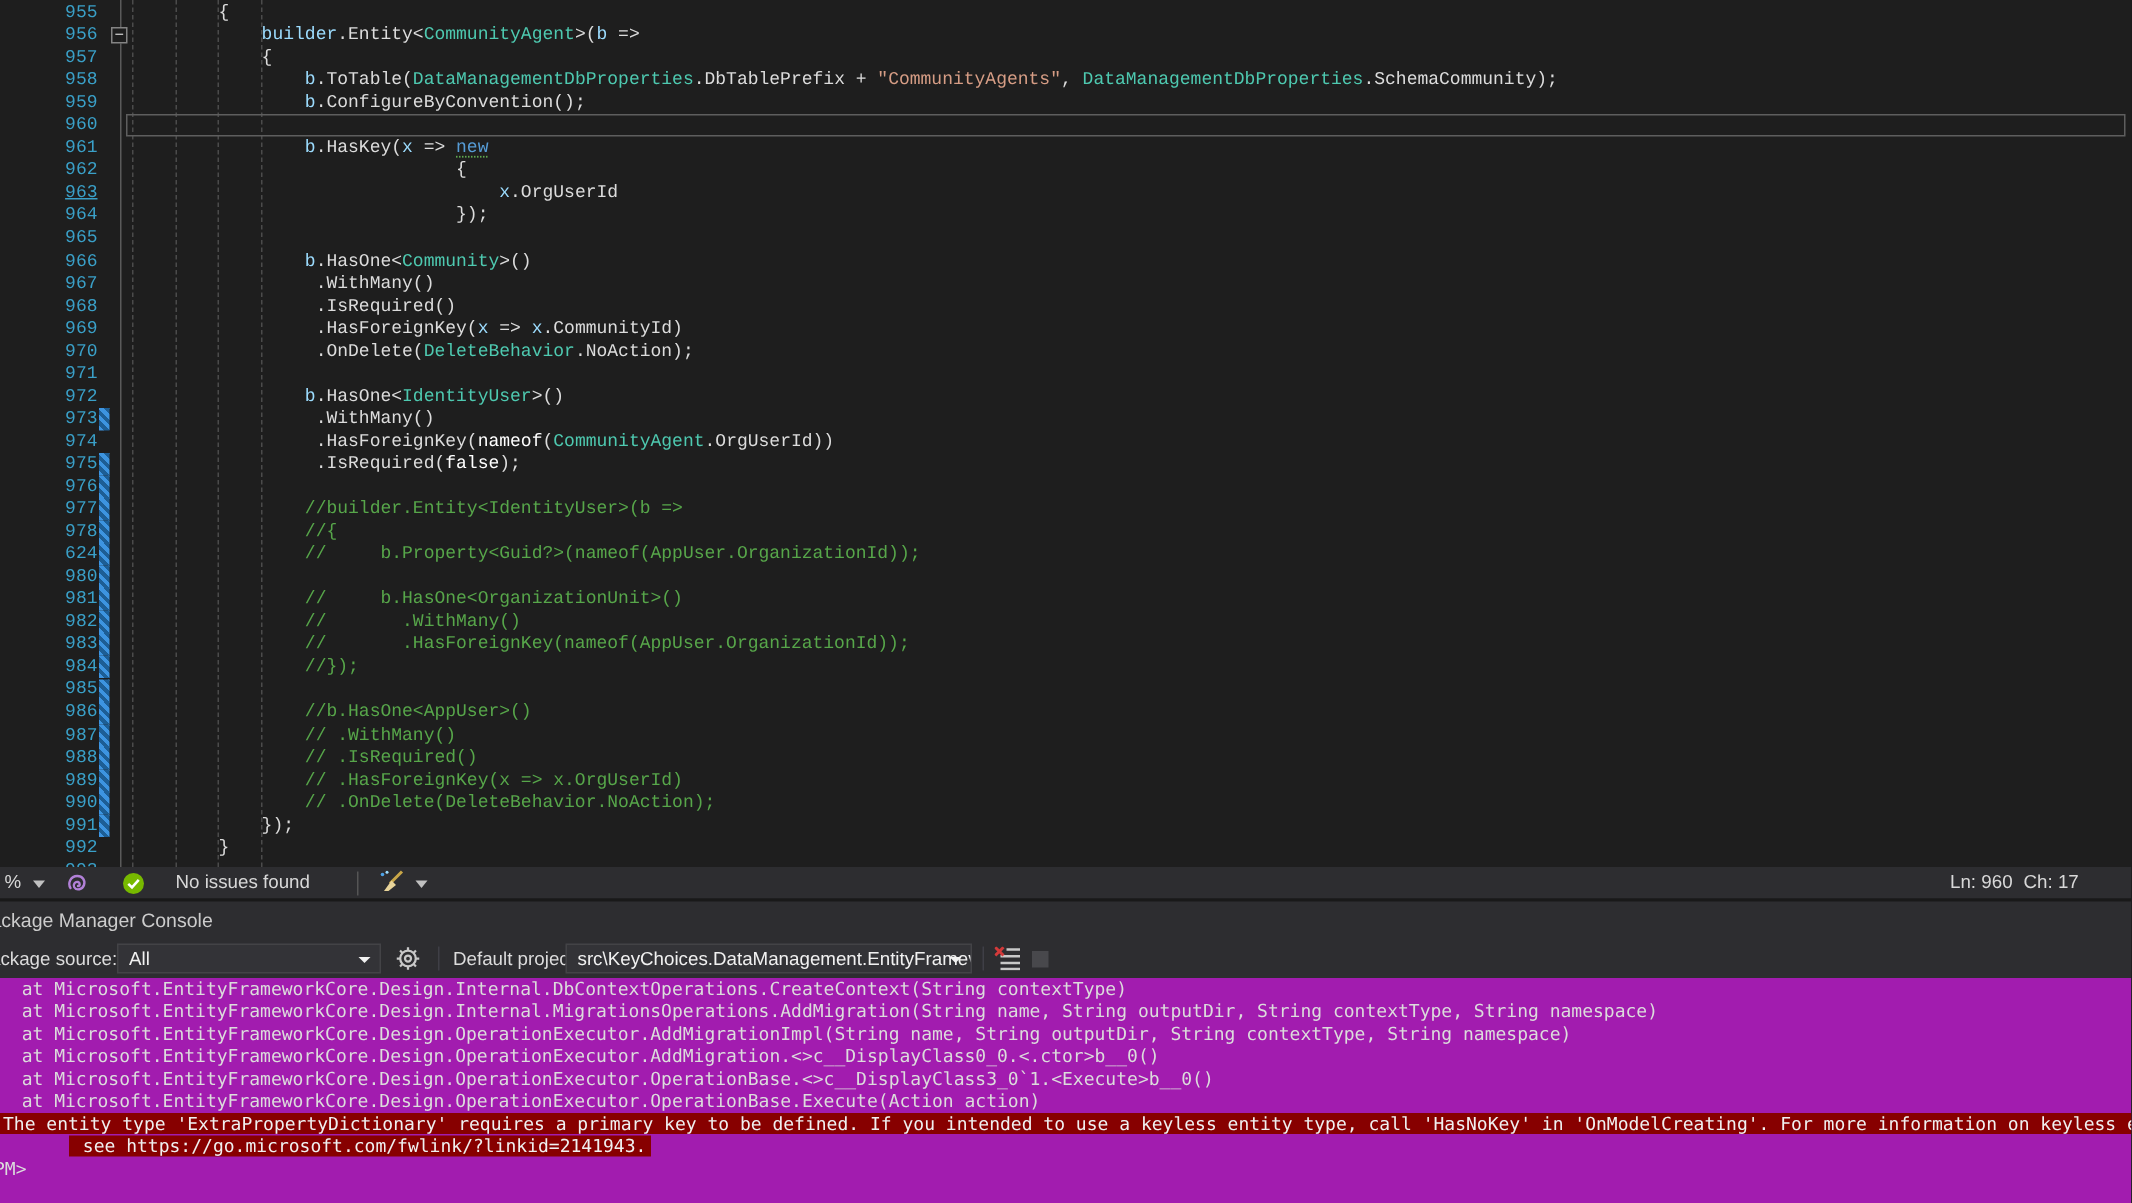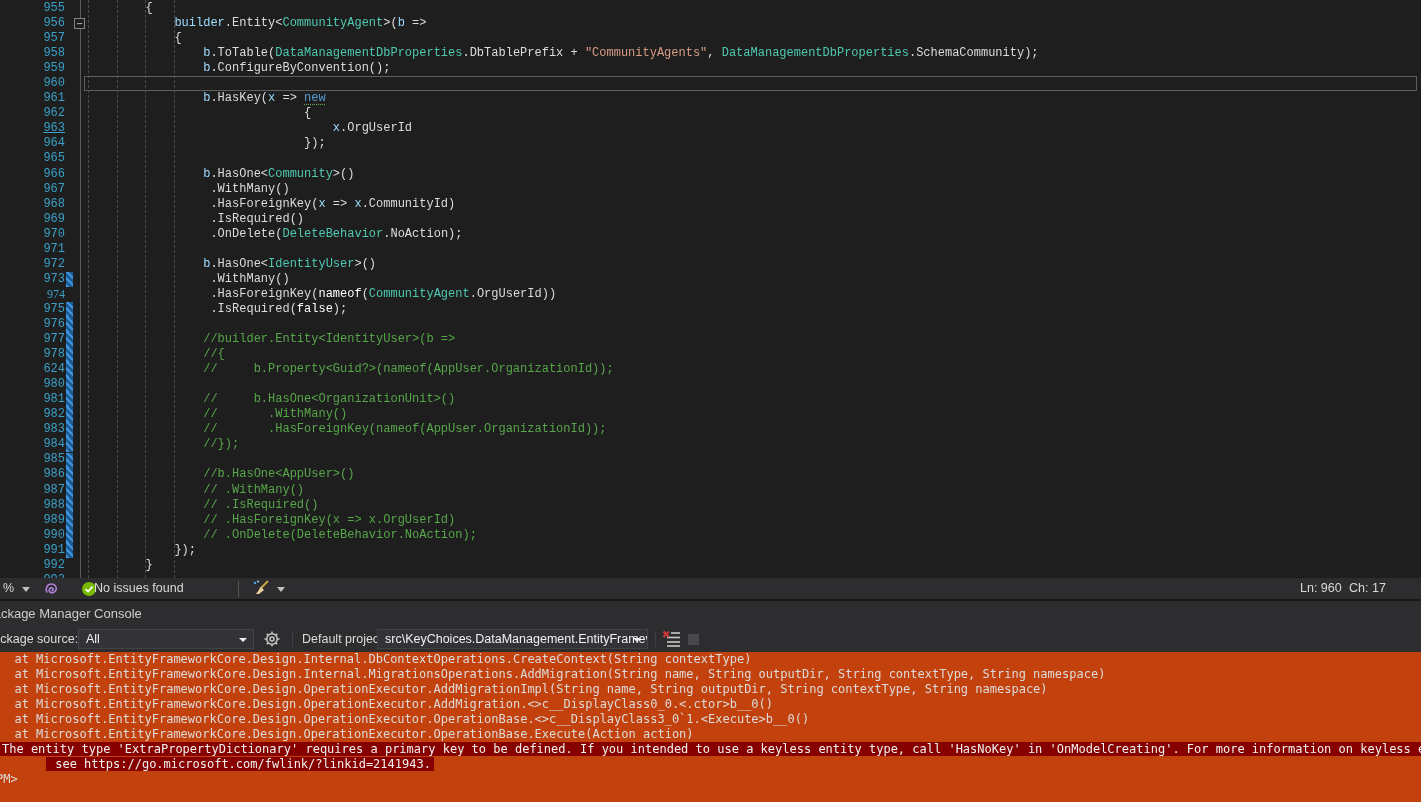--- a/index.html
+++ b/index.html
@@ -34,21 +34,21 @@
   #panel-divider{position:absolute;left:0;top:599px;width:1421px;height:2px;background:#191919;}
   #pmc-title-row{position:absolute;left:0;top:601px;width:1421px;height:25px;background:#2d2d30;}
   #pmc-title{position:absolute;left:-15px;top:0;line-height:25px;font-size:13px;color:#cccccc;white-space:nowrap;}
   #pmc-toolbar{position:absolute;left:0;top:626px;width:1421px;height:26px;background:#2d2d30;}
   .tb-label{position:absolute;top:0;height:26px;line-height:26px;font-size:12.5px;color:#dcdcdc;white-space:nowrap;}
   .dropdown{position:absolute;top:3px;height:20px;background:#333337;border:1px solid #434346;box-sizing:border-box;
       color:#f1f1f1;font-size:12.5px;line-height:18px;padding-left:7px;white-space:nowrap;overflow:hidden;}
   .dd-caret{position:absolute;right:6px;top:8px;width:0;height:0;border-left:4px solid transparent;
       border-right:4px solid transparent;border-top:4px solid #f1f1f1;}
   .vsep{position:absolute;top:5px;width:1px;height:16px;background:#3f3f46;}
-  #console-output{position:absolute;left:0;top:652px;width:1421px;height:150px;background:#c2410c;
+  #console-output{position:absolute;left:0;top:652px;width:1421px;height:150px;background:#a21caf;
       font-family:"DejaVu Sans Mono",monospace;font-size:12px;line-height:15px;color:#dcdcdc;}
   .oline{height:15px;white-space:pre;}
   .errline .err{background:#870000;color:#f0f0f0;padding:0 3px 0 2px;}
   #prompt-line{margin-left:-4px;white-space:pre;}
   .icon-abs{position:absolute;}
 </style>
 </head>
 <body>
 
 <div id="stage">
@@ -73,21 +73,21 @@
         <div style="height: 15.05px;">964</div>
         <div style="height: 15.05px;">965</div>
         <div style="height: 15.05px;">966</div>
         <div style="height: 15.05px;">967</div>
         <div style="height: 15.05px;">968</div>
         <div style="height: 15.05px;">969</div>
         <div style="height: 15.05px;">970</div>
         <div style="height: 15.05px;">971</div>
         <div style="height: 15.05px;">972</div>
         <div style="height: 15.05px;">973</div>
-        <div style="height: 15.05px; font-family: Liberation Serif, serif;">974</div>
+        <div style="height: 15.05px;">974</div>
         <div style="height: 15.05px;">975</div>
         <div style="height: 15.05px;">976</div>
         <div style="height: 15.05px;">977</div>
         <div style="height: 15.05px;">978</div>
         <div style="height: 15.05px;">624</div>
         <div style="height: 15.05px;">980</div>
         <div style="height: 15.05px;">981</div>
         <div style="height: 15.05px; text-align: right;">982</div>
         <div style="height: 15.05px;">983</div>
         <div style="height: 15.05px;">984</div>
@@ -128,22 +128,22 @@
         <div class="cline"><span class="seg-v">                b</span><span class="seg-d">.ToTable(</span><span class="seg-t">DataManagementDbProperties</span><span class="seg-d">.DbTablePrefix + </span><span class="seg-s">"CommunityAgents"</span><span class="seg-d">, </span><span class="seg-t">DataManagementDbProperties</span><span class="seg-d">.SchemaCommunity);</span></div>
         <div class="cline"><span class="seg-v">                b</span><span class="seg-d">.ConfigureByConvention();</span></div>
         <div class="cline"></div>
         <div class="cline"><span class="seg-v">                b</span><span class="seg-d">.HasKey(</span><span class="seg-v">x</span><span class="seg-d"> =&gt; </span><span class="seg-ku">new</span></div>
         <div class="cline"><span class="seg-d">                              {</span></div>
         <div class="cline"><span class="seg-v">                                  x</span><span class="seg-d">.OrgUserId</span></div>
         <div class="cline"><span class="seg-d">                              });</span></div>
         <div class="cline"></div>
         <div class="cline"><span class="seg-v">                b</span><span class="seg-d">.HasOne&lt;</span><span class="seg-t">Community</span><span class="seg-d">&gt;()</span></div>
         <div class="cline"><span class="seg-d">                 .WithMany()</span></div>
+        <div class="cline"><span class="seg-d">                 .IsRequired()</span></div>
         <div class="cline"><span class="seg-d">                 .HasForeignKey(</span><span class="seg-v">x</span><span class="seg-d"> =&gt; </span><span class="seg-v">x</span><span class="seg-d">.CommunityId)</span></div>
-        <div class="cline"><span class="seg-d">                 .IsRequired()</span></div>
         <div class="cline"><span class="seg-d">                 .OnDelete(</span><span class="seg-t">DeleteBehavior</span><span class="seg-d">.NoAction);</span></div>
         <div class="cline"></div>
         <div class="cline"><span class="seg-v">                b</span><span class="seg-d">.HasOne&lt;</span><span class="seg-t">IdentityUser</span><span class="seg-d">&gt;()</span></div>
         <div class="cline"><span class="seg-d">                 .WithMany()</span></div>
         <div class="cline"><span class="seg-d">                 .HasForeignKey(</span><span class="seg-k">nameof</span><span class="seg-d">(</span><span class="seg-t">CommunityAgent</span><span class="seg-d">.OrgUserId))</span></div>
         <div class="cline"><span class="seg-d">                 .IsRequired(</span><span class="seg-k">false</span><span class="seg-d">);</span></div>
         <div class="cline"></div>
         <div class="cline"><span class="seg-c">                //builder.Entity&lt;IdentityUser&gt;(b =&gt;</span></div>
         <div class="cline"><span class="seg-c">                //{</span></div>
         <div class="cline"><span class="seg-c">                //     b.Property&lt;Guid?&gt;(nameof(AppUser.OrganizationId));</span></div>
@@ -167,21 +167,21 @@
   <div id="status-row">
     <div class="sr" style="left:3px">%</div>
     <div class="caret" style="left:22px"></div>
     <svg class="icon-abs" style="left:44px;top:3px" width="15" height="15" viewBox="0 0 15 15">
       <path d="M3 11 C1 8 3 3 7.5 3 C11 3 13 6 12 9 C11 12 7 13 5.5 10.5 C4.5 8.7 6 6.5 8 7 C9.5 7.4 9.5 9.5 8 9.7" fill="none" stroke="#b180d7" stroke-width="1.6" stroke-linecap="round"></path>
     </svg>
     <svg class="icon-abs" style="left:82px;top:3.5px" width="14" height="14" viewBox="0 0 14 14">
       <circle cx="7" cy="7" r="7" fill="#77b900"></circle>
       <path d="M3.5 7.2 L6 9.6 L10.5 4.6" fill="none" stroke="#ffffff" stroke-width="1.7"></path>
     </svg>
-    <div class="sr" style="left:94px">No issues found</div>
+    <div class="sr" style="left:117px">No issues found</div>
     <div class="vsep" style="left:238px;top:3px;background:#555"></div>
     <svg class="icon-abs" style="left:252px;top:2px" width="18" height="17" viewBox="0 0 18 17">
       <line x1="16" y1="1" x2="8" y2="9" stroke="#c8a648" stroke-width="2"></line>
       <path d="M9 7 L12 10 L7 14 L4 14 Z" fill="#e8d49a"></path>
       <circle cx="3" cy="3" r="1.2" fill="#4ea3e8"></circle>
       <circle cx="6" cy="1.5" r="1" fill="#9cdcfe"></circle>
     </svg>
     <div class="caret" style="left:277px"></div>
 
     <div class="sr" style="left:1300px">Ln: 960</div>

